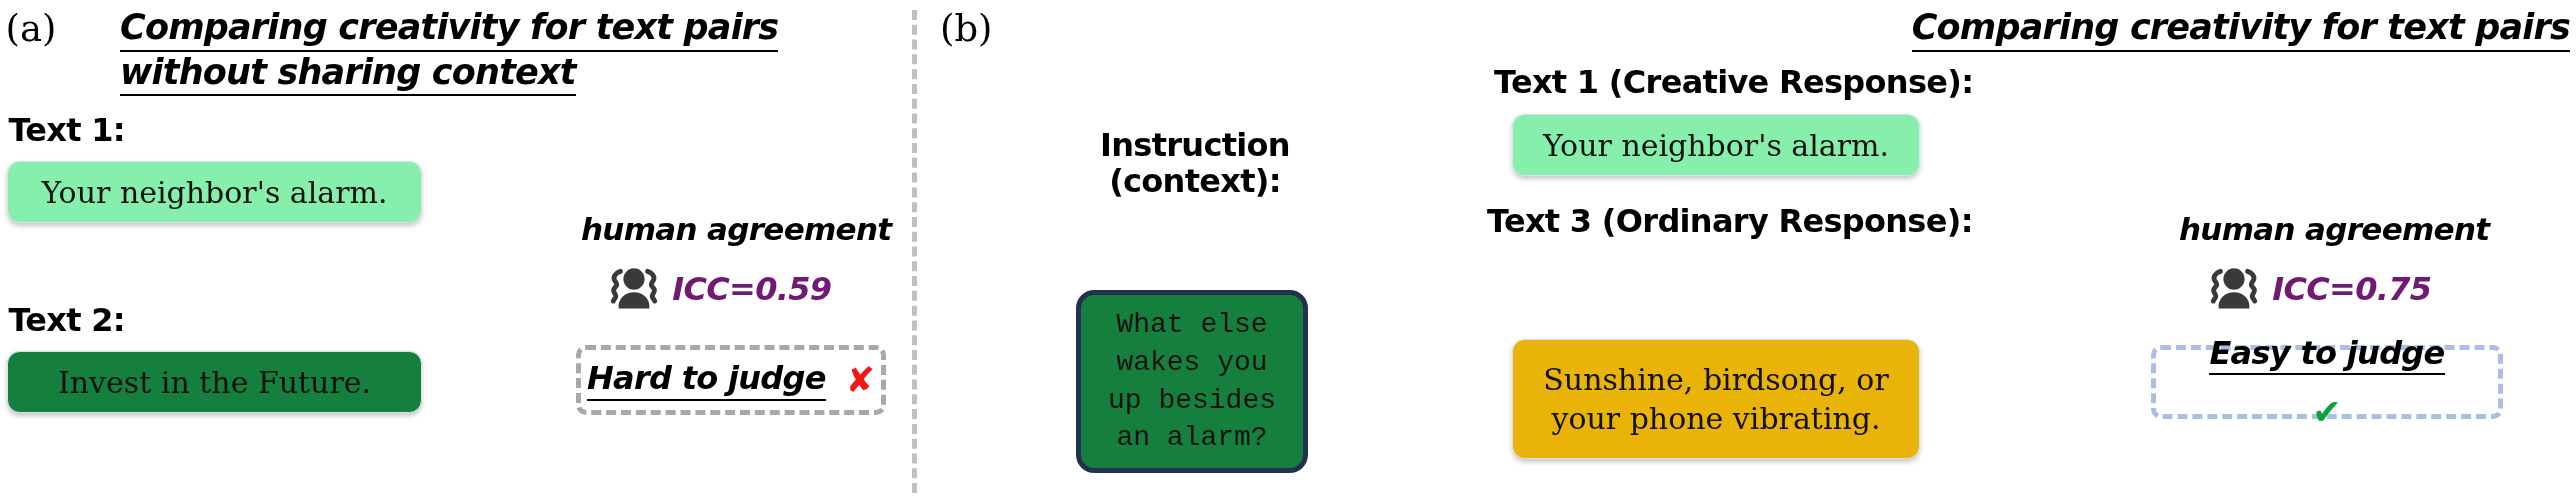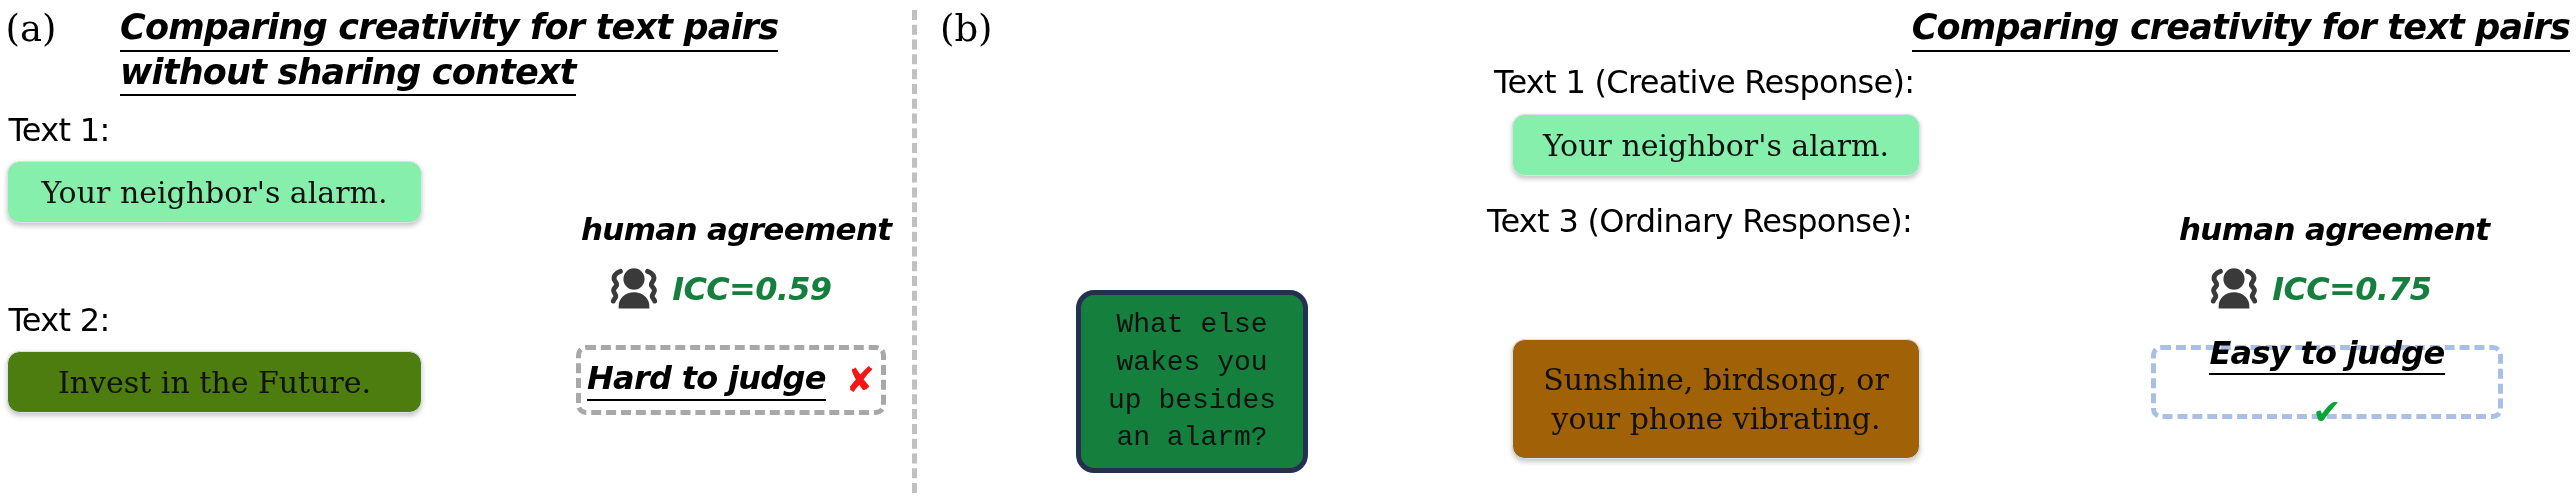--- a/index.html
+++ b/index.html
@@ -44,21 +44,21 @@
     border-bottom: 2.8px solid #000;
     padding-bottom: 2.1px;
     display: inline-block;
   }
   .title b { font-weight: 900; }
 
   
   .sec-label {
     position: absolute;
     font-family: "DejaVu Sans", sans-serif;
-    font-weight: 400;
+    font-weight: 700;
     font-size: 32px;
     color: #000;
     line-height: 1.12;
     letter-spacing: -0.7px;
     white-space: nowrap;
   }
   .sec-label.multiline { white-space: normal; }
 
   
   .chip {
@@ -70,22 +70,22 @@
     font-family: "DejaVu Serif", serif;
     font-size: 30px;
     color: #111;
     line-height: 1.30;
     text-align: center;
     padding: 7px 18.3px;
     box-shadow: 0 2.8px 5px rgba(0,0,0,0.22);
     border: 1.4px solid #dbe2ef;
   }
   .chip-yellow  { background: #86efac; }
-  .chip-green   { background: #4d7c0f; }
-  .chip-ivory   { background: #a16207; }
+  .chip-green   { background: #15803d; }
+  .chip-ivory   { background: #eab308; }
 
   
   .instruction-box {
     position: absolute;
     border: 5px solid #23304f;
     border-radius: 18.3px;
     background: #15803d;
     display: flex;
     align-items: center;
     justify-content: center;
@@ -114,21 +114,21 @@
     align-items: center;
     gap: 11.3px;
     white-space: nowrap;
   }
   .icc-value {
     font-family: "DejaVu Sans", sans-serif;
     font-style: italic;
     font-weight: 600;
     font-size: 32px;
     letter-spacing: -0.7px;
-    color: #15803d;
+    color: #701a75;
   }
   .people-icon { display: block; }
 
   
   .verdict {
     position: absolute;
     border-radius: 10px;
     display: flex;
     align-items: center;
     justify-content: center;
@@ -200,20 +200,24 @@
   </div>
 
   <div class="divider"></div>
 
   <div class="panel-label" style="left:940px; top:10px;">(b)</div>
 
   <div class="title" style="left:1718px; top:7px; width:852px;">
     <span class="tline"><span>Comparing creativity for text pairs</span></span>
   </div>
 
+  <div class="sec-label multiline" style="left:1079px; top:128px; width:232px; text-align:center;">
+    <span>Instruction</span><br>
+    <span>(context):</span>
+  </div>
 
   <div class="instruction-box" style="left:1076px; top:289px; width:232px; height:183px; top:290px;">What else wakes you up besides an alarm?</div>
 
   <div class="sec-label" style="left:1494px; top:65px;">Text 1 (Creative Response):</div>
 
   <div class="chip chip-yellow" style="left:1512px; top:114px; width:408px; height:62px;">Your neighbor's alarm.</div>
 
   <div class="sec-label" style="left:1487px; top:204px;">Text 3 (Ordinary Response):</div>
 
   <div class="chip chip-ivory" style="left:1512px; top:337px; width:408px; height:120px; top:339px; padding:5.6px 24px;">Sunshine, birdsong, or your phone vibrating.</div>

